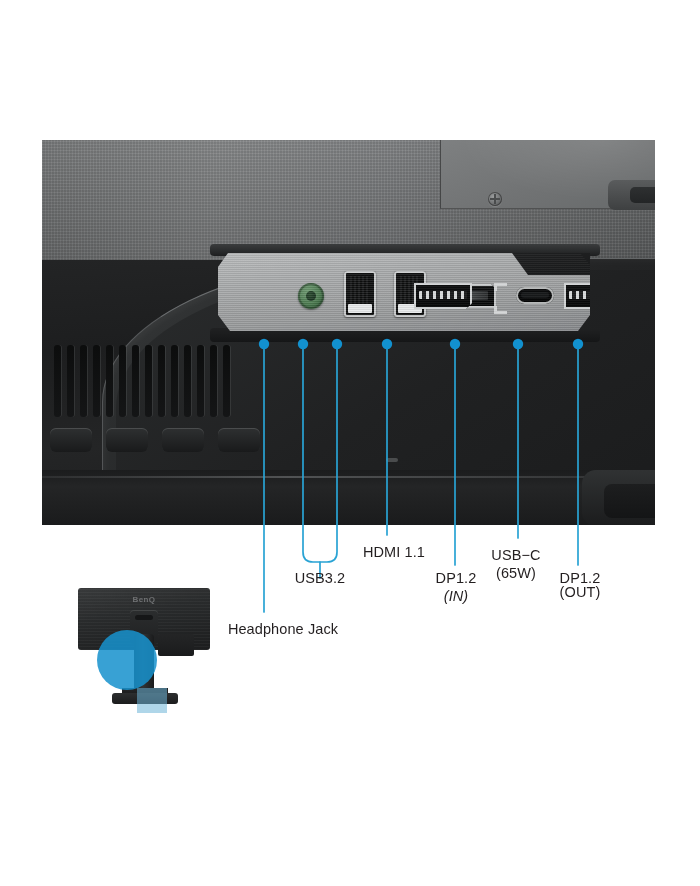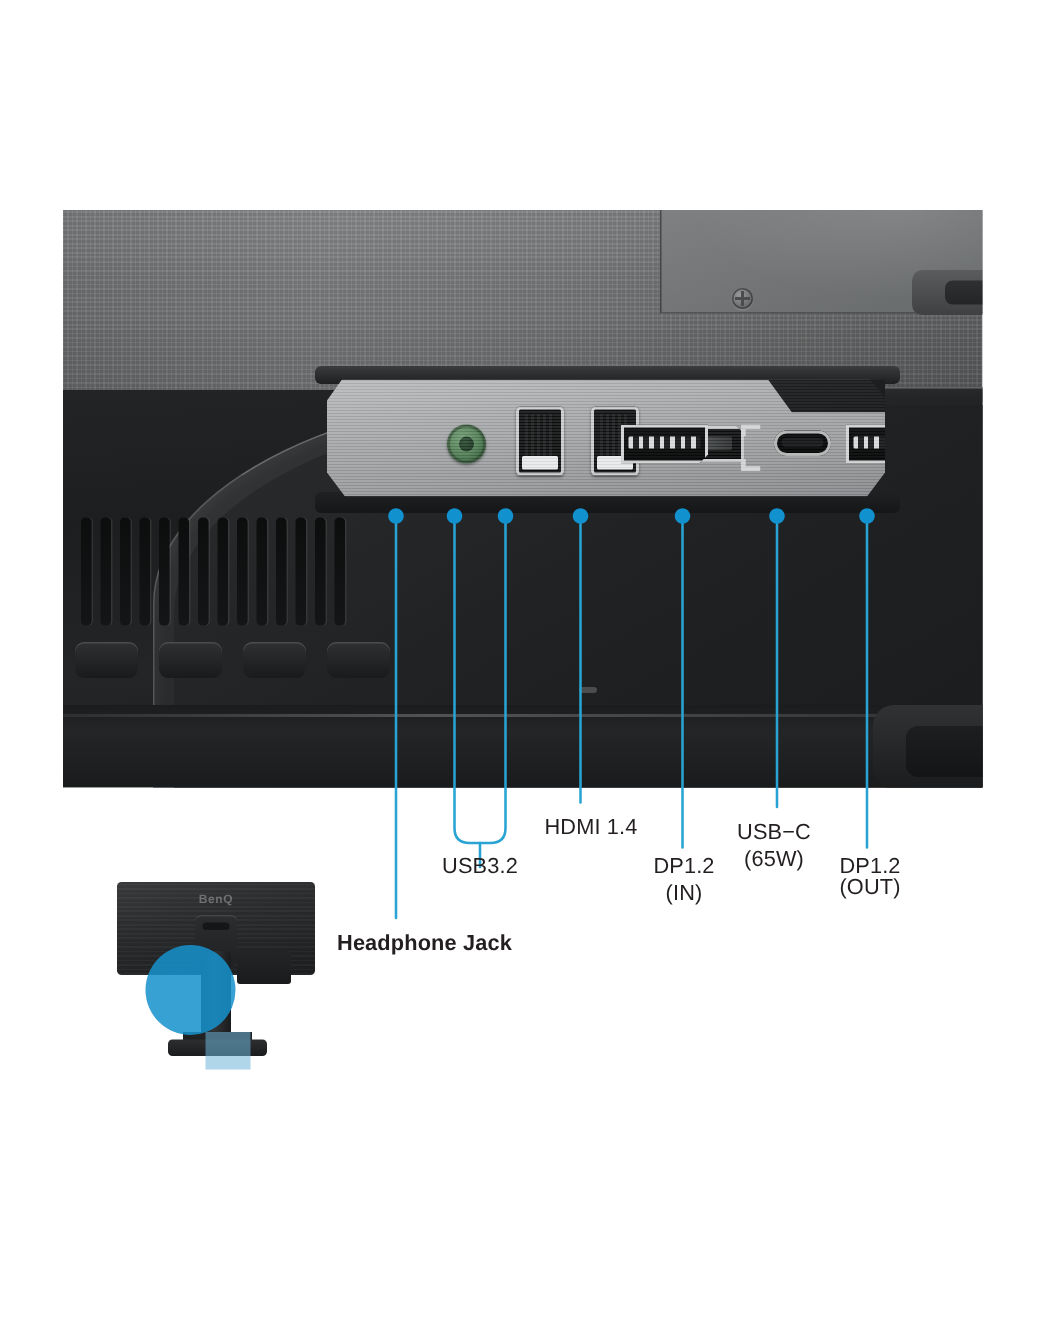--- a/index.html
+++ b/index.html
@@ -266,28 +266,28 @@
       <circle cx="264" cy="344" r="5.2"></circle>
       <circle cx="303" cy="344" r="5.2"></circle>
       <circle cx="337" cy="344" r="5.2"></circle>
       <circle cx="387" cy="344" r="5.2"></circle>
       <circle cx="455" cy="344" r="5.2"></circle>
       <circle cx="518" cy="344" r="5.2"></circle>
       <circle cx="578" cy="344" r="5.2"></circle>
     </g>
   </svg>
 
-  <div class="lbl c" style="left:283px;top:621px;font-weight:bold;">Headphone Jack</div>
+  <div class="lbl c" style="left:283px;top:621px;">Headphone Jack</div>
 
   <div class="lbl c" style="left:320px;top:570px;">USB3.2</div>
 
-  <div class="lbl c" style="left:394px;top:544px;">HDMI 1.4</div>
+  <div class="lbl c" style="left:394px;top:544px;">HDMI 1.1</div>
 
   <div class="lbl c" style="left:456px;top:570px;">DP1.2</div>
-  <div class="lbl c" style="left:456px;top:588px;">(IN)</div>
+  <div class="lbl c" style="left:456px;top:588px;font-style:italic;">(IN)</div>
 
   <div class="lbl c" style="left:516px;top:547px;">USB−C</div>
   <div class="lbl c" style="left:516px;top:565px;">(65W)</div>
 
   <div class="lbl c" style="left:580px;top:570px;">DP1.2</div>
   <div class="lbl c" style="left:580px;top:584px;">(OUT)</div>
 
   <div class="thumb">
     <div class="t-panel">
       <div class="t-logo">BenQ</div>

